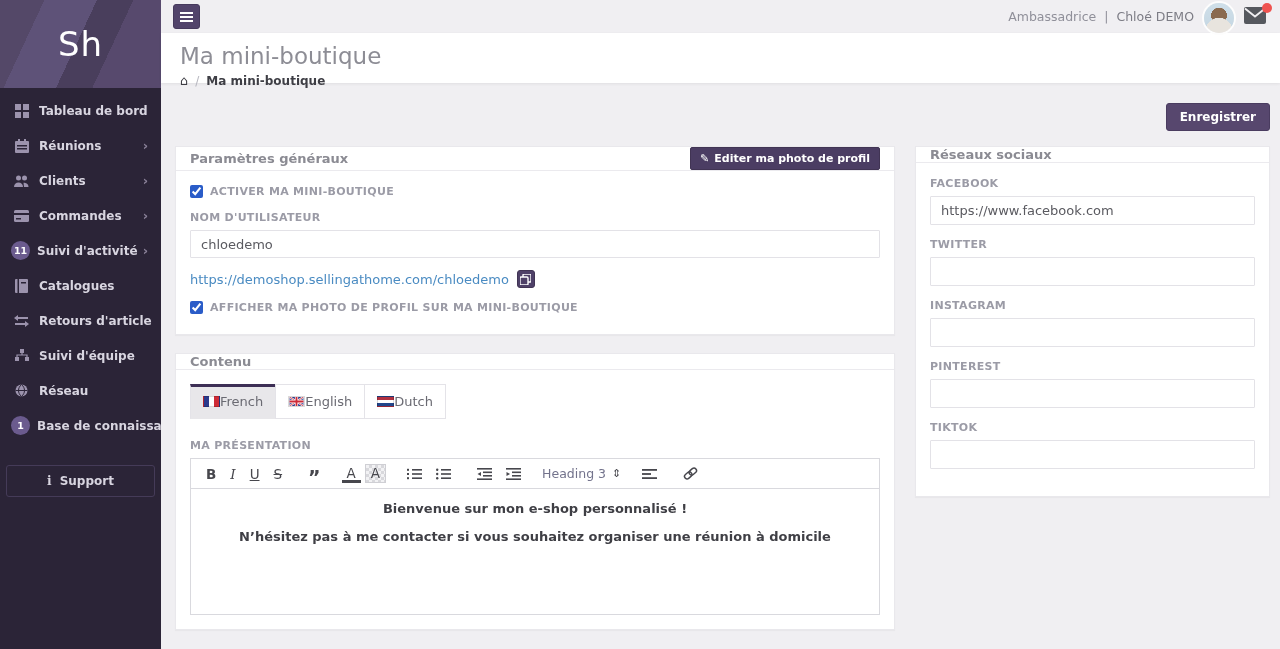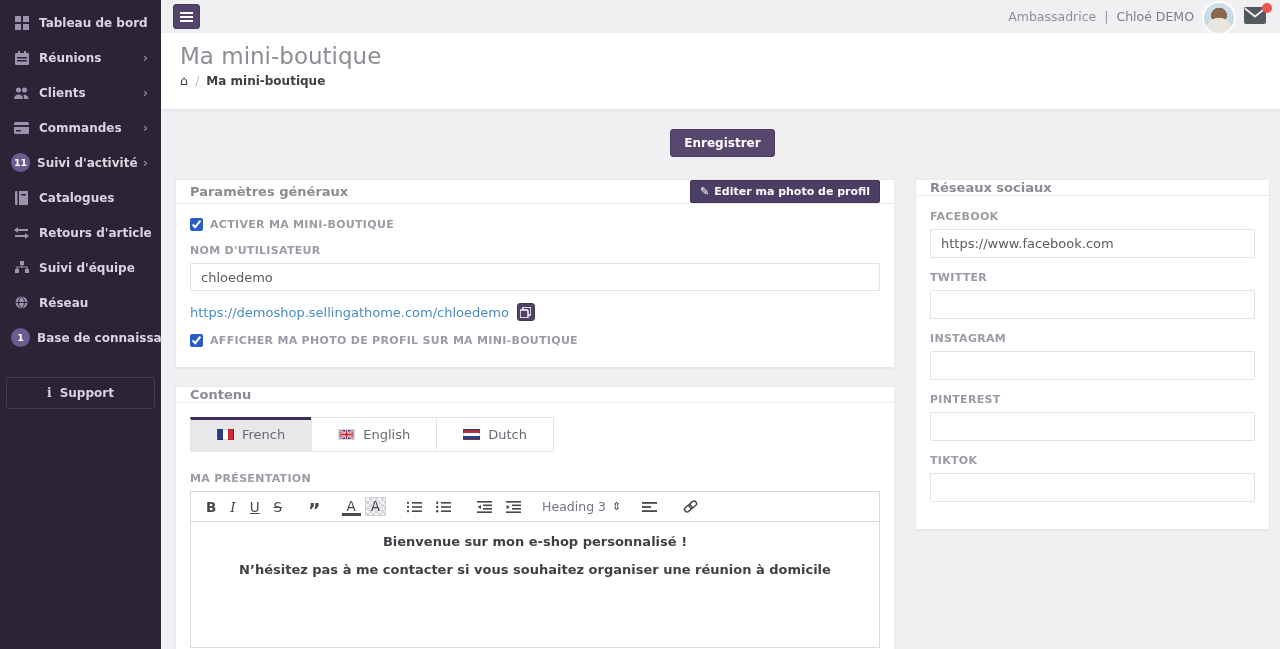--- a/index.html
+++ b/index.html
@@ -32,29 +32,29 @@
   .user-text .uname { color:#7c7c85; }
   .avatar { width:30px; height:30px; border-radius:50%; margin-top:2px; background:
       radial-gradient(circle at 50% 95%, #e8e4de 0 42%, transparent 43%),
       radial-gradient(circle at 50% 42%, #8a6a4f 0 34%, transparent 35%),
       linear-gradient(180deg,#cfdfe9 0%,#c4d6e2 100%);
       box-shadow:0 0 0 2px #fdfdfd; cursor:pointer; }
   .mail-wrap { position:relative; width:24px; height:20px; cursor:pointer; }
   .mail-wrap svg { display:block; }
   .mail-dot { position:absolute; top:-4px; right:-4px; width:10px; height:10px; border-radius:50%; background:#ef5350; }
 
-  .page-header { height:76px; background:#ffffff; box-shadow:0 1px 3px rgba(0,0,0,0.07); padding:10px 0 0 19px; position:relative; z-index:1; }
+  .page-header { height:50px; background:#ffffff; box-shadow:0 1px 3px rgba(0,0,0,0.07); padding:10px 0 0 19px; position:relative; z-index:1; }
   .page-title { font-size:23px; font-weight:400; color:#8d8d95; }
   .breadcrumb { margin-top:4px; display:flex; align-items:center; gap:7px; font-size:12px; }
   .bc-home { color:#3e3e45; font-size:13px; cursor:pointer; }
   .bc-sep { color:#b7b7bf; }
   .bc-current { color:#3e3e45; font-weight:bold; }
 
   .content { flex:1; background:#f0eff2; padding:20px 10px 0 14px; overflow:hidden; }
-  .save-row { display:flex; justify-content:center; margin-bottom:22px; }
+  .save-row { display:flex; justify-content:flex-end; margin-bottom:15px; }
   .save-btn { background:#57476e; border:1px solid #4a3c60; color:#ffffff; font-size:12px; font-weight:bold; padding:6px 13px; border-radius:3px; cursor:pointer; font-family:inherit; }
 
   .columns { display:flex; gap:20px; align-items:flex-start; }
   .col-left { width:720px; min-width:720px; }
   .col-right { width:355px; min-width:355px; }
 
   .card { background:#ffffff; border:1px solid #e9e8ec; box-shadow:0 1px 1px rgba(0,0,0,0.03); margin-bottom:18px; }
   .card-header { padding:0 14px; border-bottom:1px solid #ebeaee; display:flex; align-items:center; justify-content:space-between; }
   .card-title { font-size:13px; font-weight:bold; color:#8b8b93; }
   .card-body { padding:14px; }
@@ -66,21 +66,21 @@
   .small-label { font-size:11px; font-weight:bold; color:#9b9ba6; letter-spacing:0.3px; }
   .field-label { font-size:11px; font-weight:bold; color:#9b9ba6; letter-spacing:0.3px; margin-bottom:6px; }
   .text-input { width:100%; height:28px; border:1px solid #e3e2e7; border-radius:1px; padding:4px 10px; font-size:13px; color:#5a5a60; font-family:inherit; outline:none; background:#fff; }
   .url-row { display:flex; align-items:center; gap:8px; margin:12px 0 13px 0; }
   .shop-link { font-size:13px; color:#4a8bc2; text-decoration:none; cursor:pointer; }
   .copy-btn { width:18px; height:18px; background:#4f4168; border:1px solid #413454; border-radius:3px; display:flex; align-items:center; justify-content:center; cursor:pointer; padding:0; }
   .check-row.last { margin-bottom:6px; }
 
   
   .tabs { display:flex; margin-bottom:20px; }
-  .tab { display:flex; align-items:center; gap:8px; padding:9px 26px; font-size:13px; color:#6a6a72; border:1px solid #e4e3e8; background:#ffffff; cursor:pointer; margin-left:-1px; }
+  .tab { display:flex; align-items:center; padding:9px 12px; font-size:13px; color:#6a6a72; border:1px solid #e4e3e8; background:#ffffff; cursor:pointer; margin-left:-1px; }
   .tab:first-child { margin-left:0; }
   .tab.active { background:#e8e7ea; border-top:3px solid #3d2f55; border-bottom:1px solid #e8e7ea; padding-top:7px; }
   .flag { width:17px; height:11px; display:block; border:0.5px solid rgba(0,0,0,0.15); }
   .flag-fr { background:linear-gradient(90deg,#2b3a8c 0 33%,#ffffff 33% 66%,#ce2b37 66% 100%); }
   .flag-nl { background:linear-gradient(180deg,#b03040 0 33%,#ffffff 33% 66%,#21468b 66% 100%); }
 
   
   .editor { border:1px solid #d9d9de; }
   .editor-toolbar { display:flex; align-items:center; gap:4px; padding:4px 10px; border-bottom:1px solid #d9d9de; height:30px; }
   .tb-btn { background:none; border:none; cursor:pointer; color:#47474d; font-size:13.5px; font-family:inherit; padding:2px 5px; display:flex; align-items:center; }
@@ -99,20 +99,23 @@
   .editor-line { text-align:center; font-size:13px; font-weight:bold; color:#3f3f45; margin-bottom:13px; }
 
   
   .social-field { margin-bottom:13px; }
   .social-field .text-input { height:29px; }
 </style>
 </head>
 <body>
 
 <aside class="sidebar">
+  <div class="logo-area">
+    <div class="logo-text">Sh</div>
+  </div>
   <nav class="menu">
 
     <div class="menu-item">
       <span class="mi-icon">
         <svg width="14" height="14" viewBox="0 0 14 14">
             <rect x="0" y="0" width="6" height="6" fill="#9c93ad"></rect>
             <rect x="8" y="0" width="6" height="6" fill="#9c93ad"></rect>
             <rect x="0" y="8" width="6" height="6" fill="#9c93ad"></rect>
             <rect x="8" y="8" width="6" height="6" fill="#9c93ad"></rect>
           </svg>

